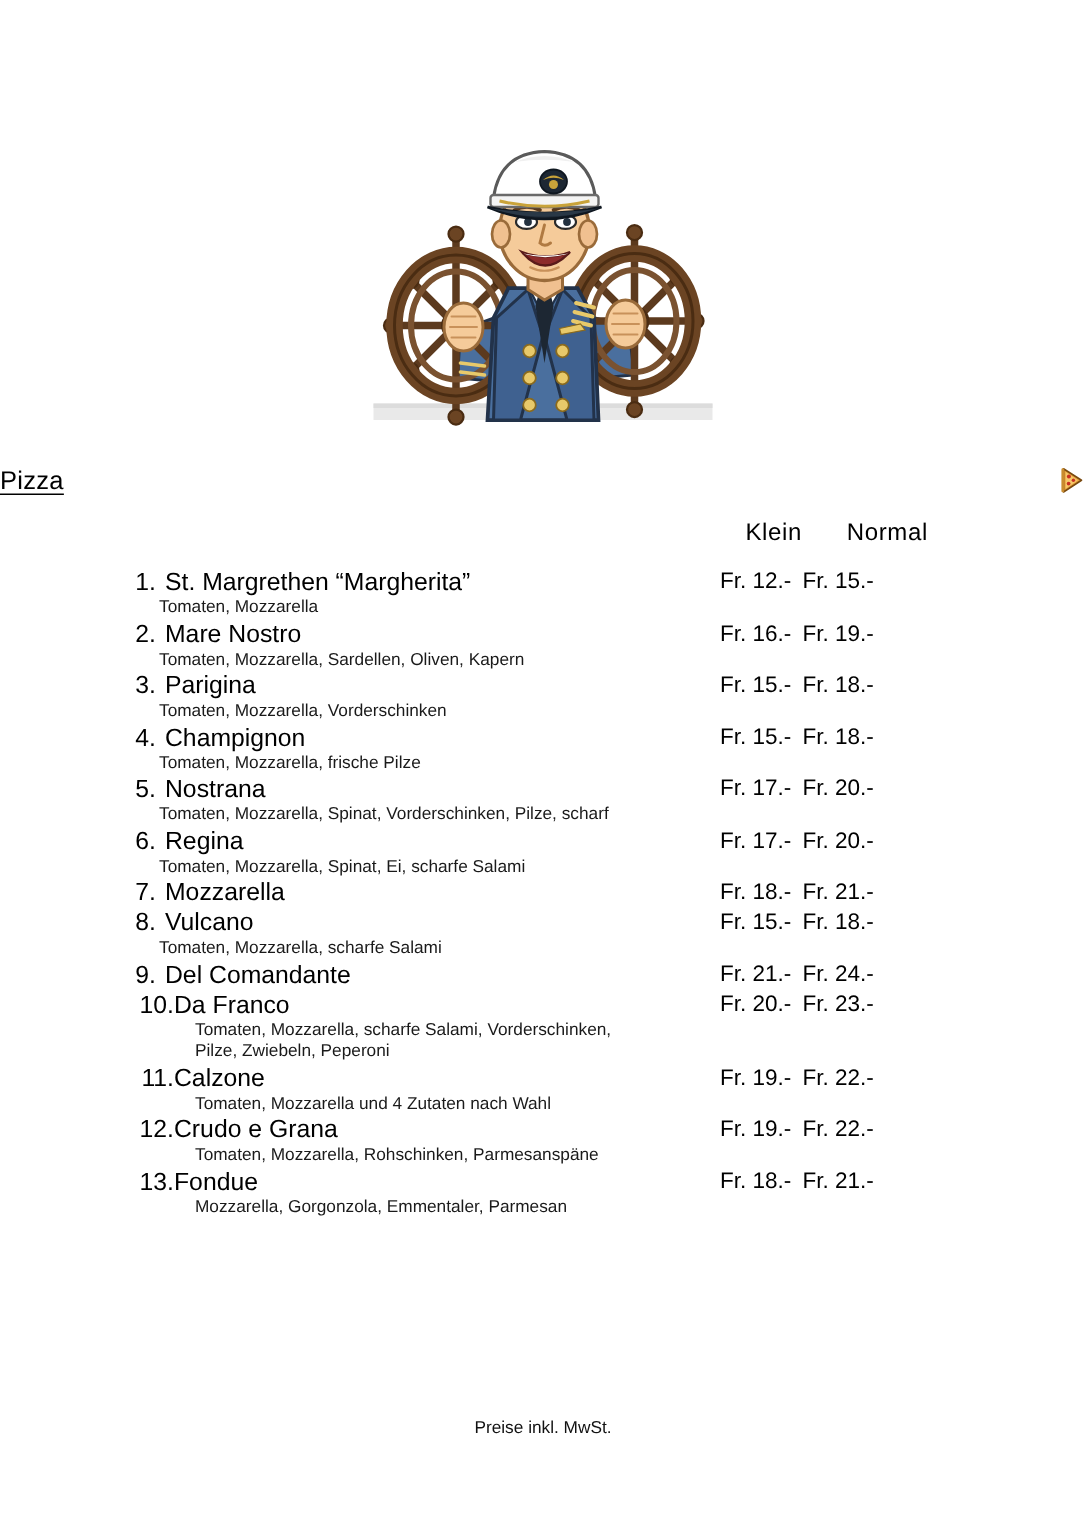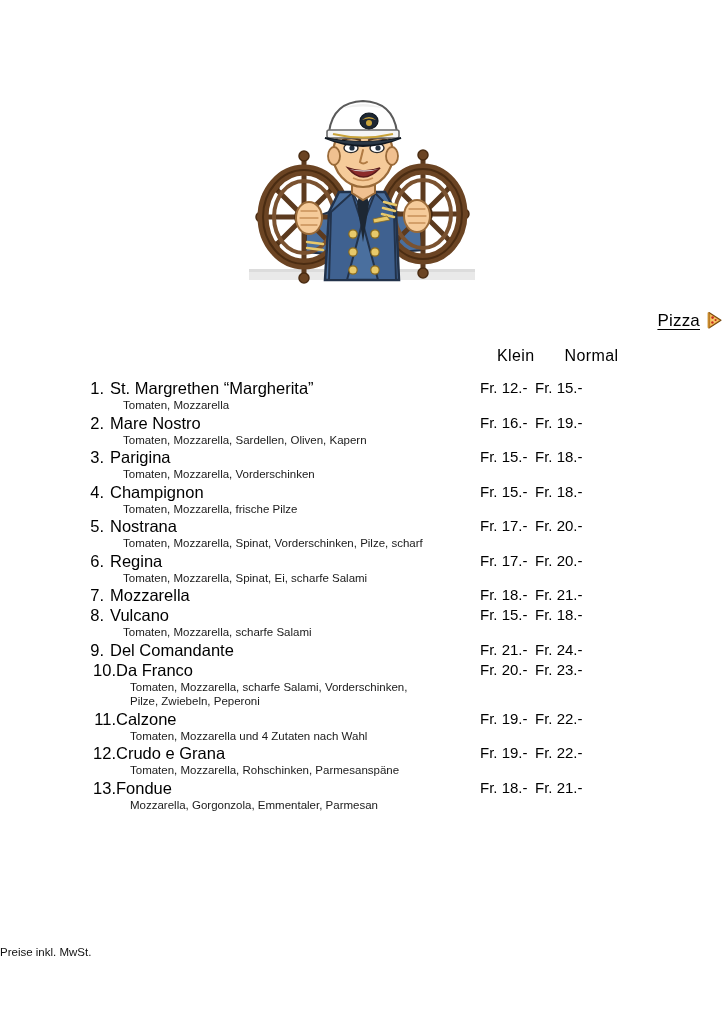--- a/index.html
+++ b/index.html
@@ -28,21 +28,21 @@
   }
   #captain-logo { display: block; }
 
   
   #heading-row {
     position: absolute;
     top: 311px;
     left: 0;
     width: 724px;
     display: flex;
-    justify-content: flex-end;
+    justify-content: space-between;
     align-items: center;
     gap: 5px;
   }
   #pizza-heading {
     font-size: 17px;
     text-decoration: underline;
     text-underline-offset: 3px;
     letter-spacing: 0.2px;
     line-height: 1;
   }
@@ -85,41 +85,41 @@
   .menu-item.double .item-num { width: 28px; padding-right: 0px; }
   .item-name {
     font-size: 16.5px;
     line-height: 20px;
     flex: 0 0 auto;
   }
   .item-desc {
     font-size: 11.5px;
     line-height: 14.5px;
     color: #1a1a1a;
-    margin-left: 35px;
+    margin-left: 18px;
     white-space: pre-line;
   }
   .menu-item.double .item-desc { margin-left: 42px; }
   .item-price {
     position: absolute;
     top: 0;
     left: 392px;
     font-size: 15px;
     line-height: 20px;
     white-space: nowrap;
   }
   .item-price .p-small { display: inline-block; width: 55px; }
 
   
   #footer-note {
     position: absolute;
     top: 946px;
     left: 0;
     width: 724px;
-    text-align: left;
+    text-align: center;
     font-size: 11.5px;
     color: #111111;
   }
 </style>
 </head>
 <body>
 
 <div id="logo-block">
   <svg id="captain-logo" width="230" height="200" viewBox="0 0 230 200">
 

